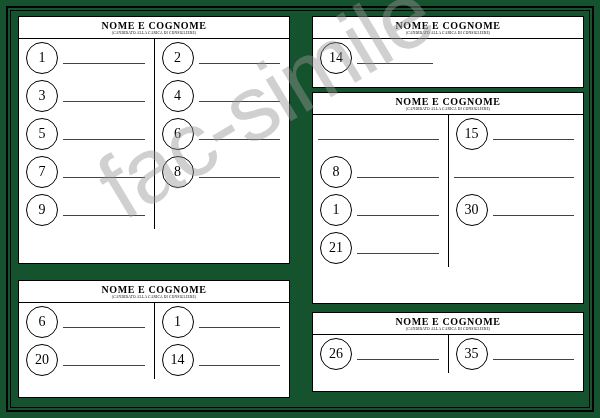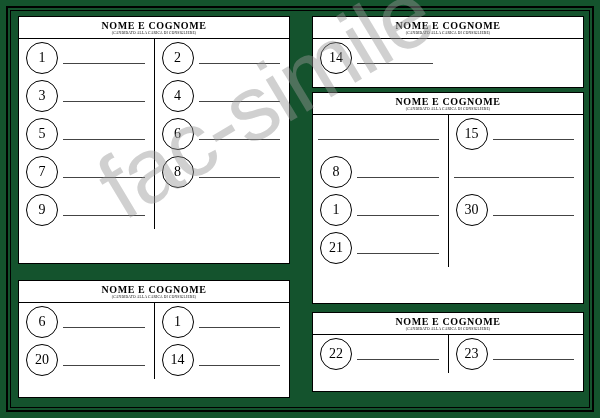--- a/index.html
+++ b/index.html
@@ -300,27 +300,27 @@
 
   <div class="block" style="left:312px; top:312px; width:272px; height:80px;">
     <div class="block-header">
       <div class="block-title">NOME E COGNOME</div>
       <div class="block-sub">(CANDIDATO ALLA CARICA DI CONSIGLIERE)</div>
     </div>
     <div class="rows">
       <div class="col-wrap">
         <div class="col divider">
           <div class="entry">
-            <div class="circle">22</div>
-            <div class="line"></div>
-          </div>
-        </div>
-        <div class="col">
-          <div class="entry">
-            <div class="circle">23</div>
+            <div class="circle">26</div>
+            <div class="line"></div>
+          </div>
+        </div>
+        <div class="col">
+          <div class="entry">
+            <div class="circle">35</div>
             <div class="line"></div>
           </div>
         </div>
       </div>
     </div>
   </div>
 
   <div class="watermark">
     <div class="watermark-text">fac-simile</div>
   </div>

